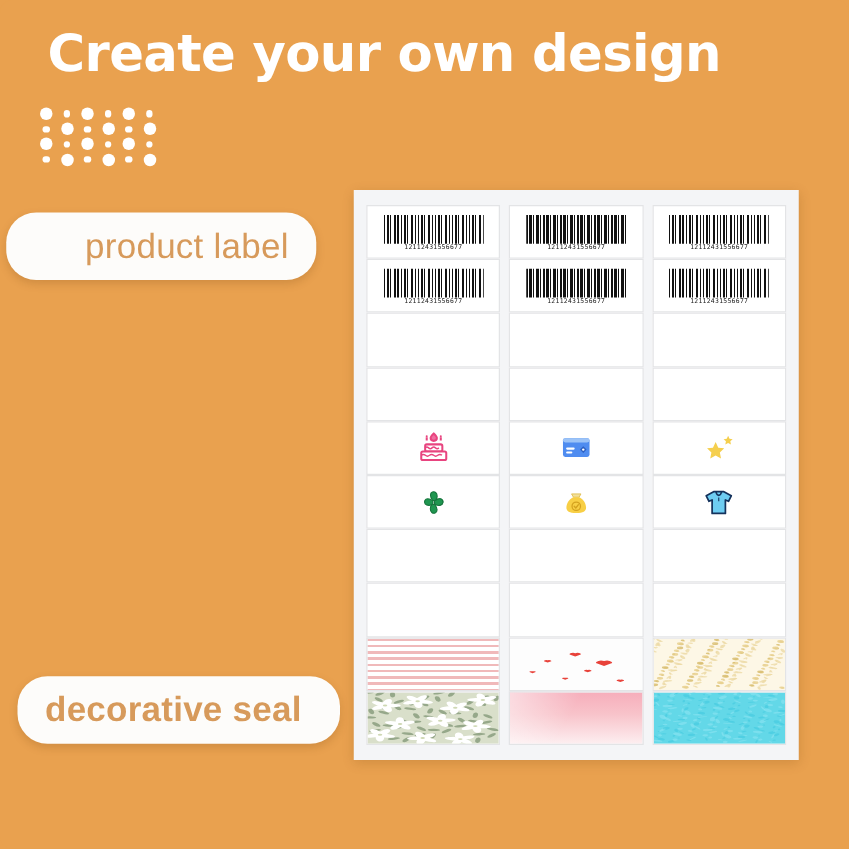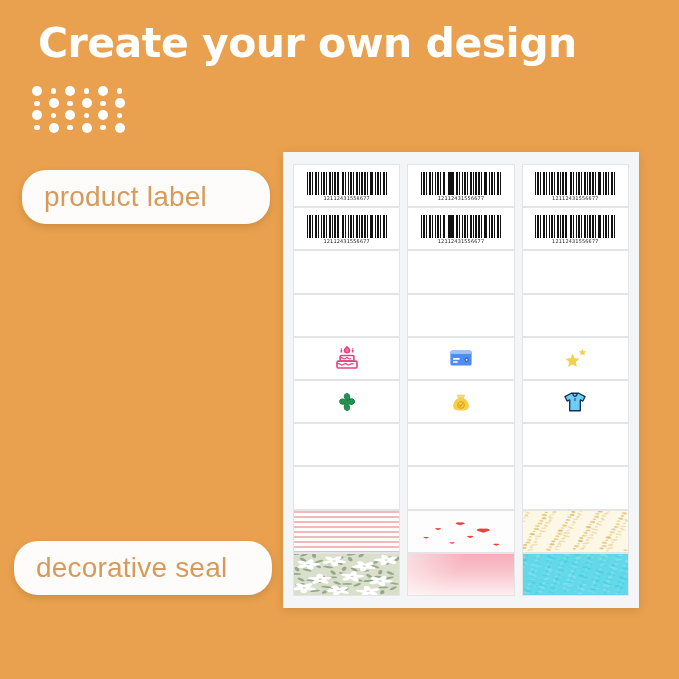--- a/index.html
+++ b/index.html
@@ -36,23 +36,23 @@
     padding:0 22px;
     box-sizing:border-box;
   }
   .pill span{
     color:#d79a5b;
     font-size:28px;
     font-family:"Liberation Sans", sans-serif;
     letter-spacing:.2px;
     white-space:nowrap;
   }
-  #pill-product{left:22px;top:170px;width:248px;height:54px;}
+  #pill-product{left:5px;top:170px;width:248px;height:54px;justify-content:flex-end;}
   #pill-brand{left:14px;top:350px;width:245px;height:54px;}
-  #pill-seal{left:14px;top:541px;width:258px;height:54px;}
+  #pill-seal{left:14px;top:541px;width:258px;height:54px;font-weight:bold;}
 
   
   .sheet{
     position:absolute;left:283px;top:152px;width:356px;height:456px;
     background:#f4f5f7;
     box-shadow:0 2px 9px rgba(110,60,10,.20);
     box-sizing:border-box;
     padding:12px 10px;
   }
   .grid{

